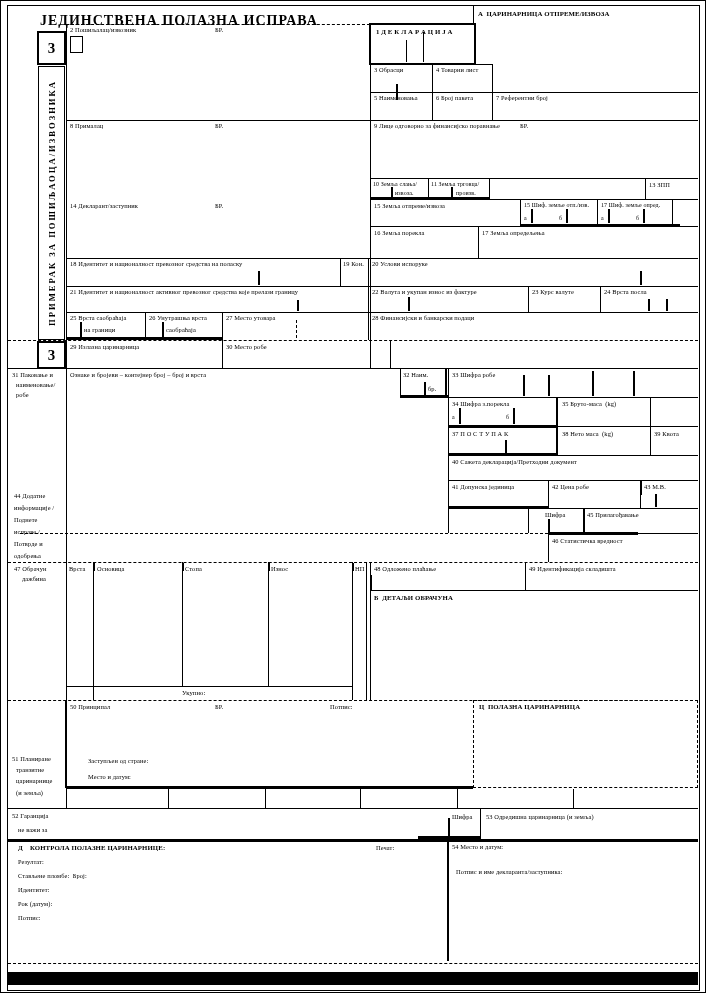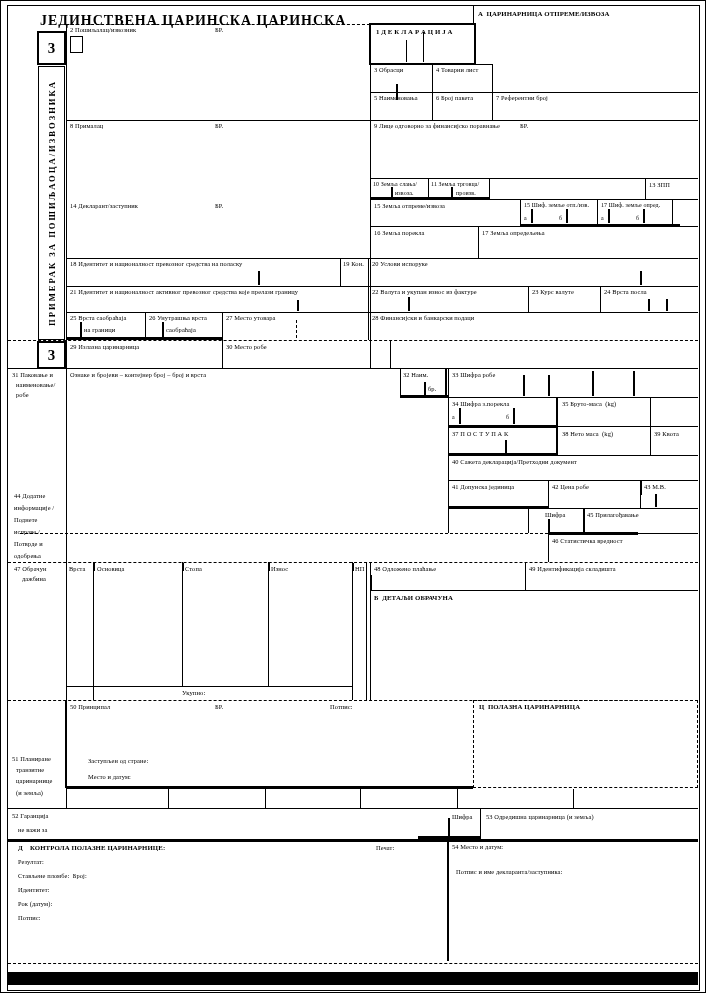--- a/index.html
+++ b/index.html
@@ -35,21 +35,21 @@
         font-size:8.6px;letter-spacing:2px;white-space:pre;}
   .idcell{position:absolute;left:70px;top:36px;width:11px;height:15px;border:1.6px solid #000;}
   .bar{position:absolute;left:8px;top:972px;width:690px;height:13px;background:#000;}
 </style>
 </head>
 <body>
 
 <div class="page">
   <div class="frame"></div>
 
-  <span class="l ttl" style="--x:40;--y:13">ЈЕДИНСТВЕНА ЦАРИНСКА ЦАРИНСКА</span>
+  <span class="l ttl" style="--x:40;--y:13">ЈЕДИНСТВЕНА ПОЛАЗНА ИСПРАВА</span>
   <span class="l sec" style="--x:478;--y:10">А  ЦАРИНАРНИЦА ОТПРЕМЕ/ИЗВОЗА</span>
   <i class="lv" style="--x:473;--y:6;--h:18"></i>
 
   <div class="box1"></div>
   <span class="l sec" style="--x:376;--y:28">1 Д Е К Л А Р А Ц И Ј А</span>
   <i class="lv" style="--x:406;--y:40;--h:22"></i>
   <i class="lv" style="--x:423;--y:32;--h:30"></i>
 
   <div class="n3 top">3</div>
   <div class="side">

